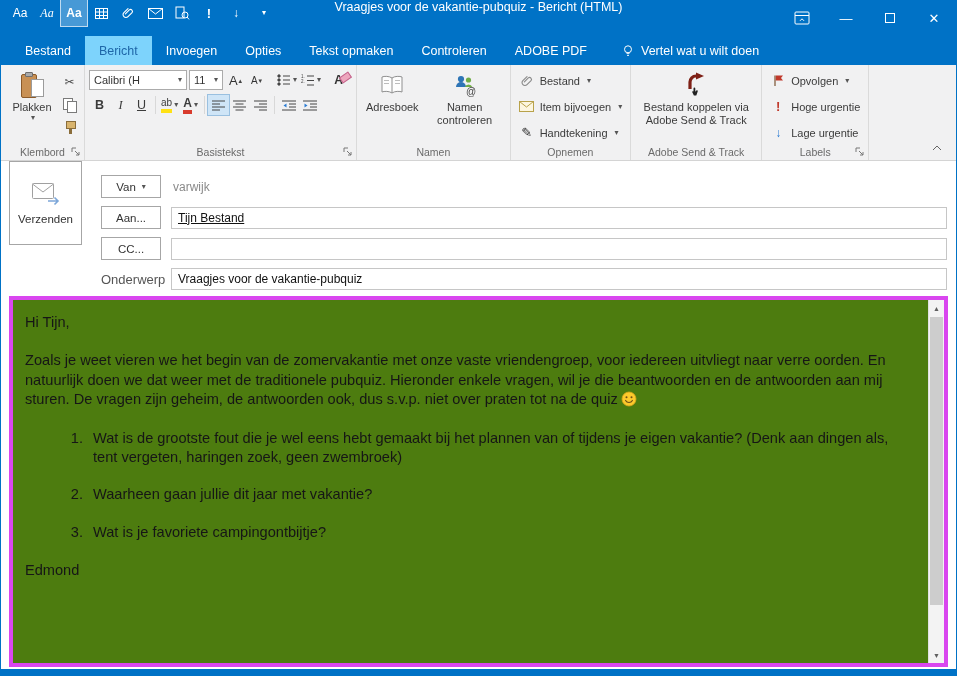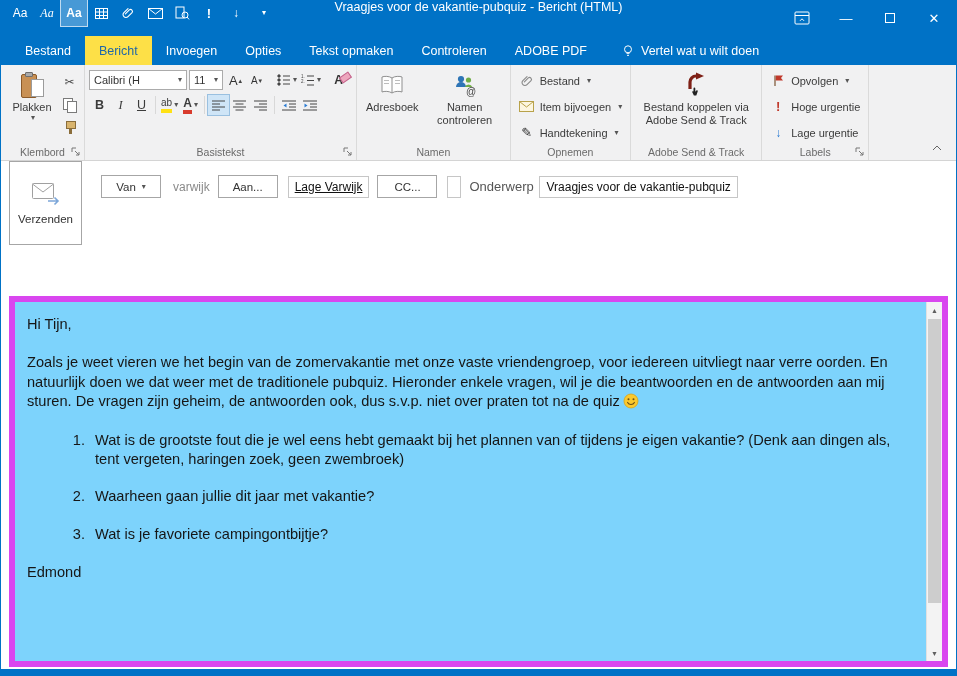--- a/index.html
+++ b/index.html
@@ -21,21 +21,21 @@
   .dd{font-size:8px;color:#555;margin-left:2px;line-height:1}
   .dd.w{color:#fff}
   .window-title{position:absolute;left:50%;transform:translateX(-50%);font-size:12.5px;white-space:nowrap}
   .win-controls{margin-left:auto;display:flex;height:36px}
   .win-btn{width:44px;display:flex;align-items:center;justify-content:center;font-size:13px;color:#fff}
   .maxbox{width:10px;height:10px;border:1px solid #fff;display:block}
 
   
   .tabrow{height:29px;background:#0072c6;display:flex;align-items:stretch;padding-left:10px;flex:none}
   .tab{display:flex;align-items:center;padding:0 14px;color:#fff;font-size:12.5px;white-space:nowrap}
-  .tab.active{background:#fde047;color:#1e66a8}
+  .tab.active{background:#7dd3fc;color:#1e66a8}
   .tab.tellme{margin-left:6px;gap:6px}
 
   
   .ribbon{height:96px;background:#f1f1f2;border-bottom:1px solid #d4d4d4;display:flex;flex:none;position:relative}
   .rgroup{position:relative;height:100%;padding:3px 4px 17px;border-right:1px solid #dadada}
   .rgroup-label{position:absolute;bottom:2px;left:0;right:0;text-align:center;font-size:10.5px;color:#6a6a6a;white-space:nowrap}
   .launcher{position:absolute;bottom:3px;right:3px;width:10px;height:10px;display:flex}
   .g-content{height:100%}
   .g-content.row{display:flex;align-items:flex-start}
   .g-content.col{display:flex;flex-direction:column;gap:5px;padding-top:2px}
@@ -88,32 +88,32 @@
   .ricon.hi{color:#c0392b;font-weight:bold;font-size:13px}
   .ricon.lo{color:#2b7cd3;font-weight:bold;font-size:12px}
   .ricon.pen{font-size:13px;color:#2f2f2f}
 
   .collapse-btn{position:absolute;right:10px;bottom:5px;width:18px;height:14px;display:flex;align-items:center;justify-content:center}
 
   
   .compose{height:132px;background:#fff;position:relative;flex:none}
   .send-btn{position:absolute;left:8px;top:0;width:73px;height:84px;background:#fff;border:1px solid #a6a6a6;
             display:flex;flex-direction:column;align-items:center;justify-content:center;gap:7px;font-size:11.5px;color:#333}
-  .fields{margin:14px 9px 0 100px;display:flex;flex-direction:row;gap:8px}
+  .fields{margin:14px 9px 0 100px;display:flex;flex-direction:column;gap:8px}
   .frow{display:flex;align-items:center}
   .fbtn{width:60px;height:23px;background:#fff;border:1px solid #a6a6a6;font-size:11.5px;color:#333;
         display:flex;align-items:center;justify-content:center;gap:4px;flex:none}
   .fspace{width:10px;flex:none}
   .ffield{flex:1;height:22px;border:1px solid #c6c6c6;display:flex;align-items:center;padding:0 6px;font-size:12px;color:#111;overflow:hidden}
   .resolved{text-decoration:underline;white-space:nowrap}
   .from-val{font-size:12px;color:#8a8a8a;padding-left:12px}
   .flabel{width:60px;font-size:13px;color:#555;flex:none}
 
   
-  .bodywrap{flex:1;margin:3px 8px 2px;border:6px solid #d946ef;display:flex;min-height:0;background:#7dd3fc}
+  .bodywrap{flex:1;margin:3px 8px 2px;border:4px solid #d946ef;display:flex;min-height:0;background:#4d7c0f}
   .msgbody{flex:1;padding:13px 12px;font-size:14.6px;color:#161616;line-height:1.33;overflow:hidden}
   .msgbody p{margin:0 0 19px}
   .msgbody ol{margin:0 0 19px;padding-left:62px}
   .msgbody li{margin-bottom:18px;padding-left:6px}
   .msgbody li:last-child{margin-bottom:0}
   .pre-gap{margin-top:15px !important}
   .smiley{vertical-align:-3px;margin-left:3px}
 
   .scrollbar{width:16px;border-left:1px solid #e1e1e1;background:#f3f3f3;display:flex;flex-direction:column;flex:none}
   .sb-btn{height:16px;display:flex;align-items:center;justify-content:center;font-size:7px;color:#5f5f5f;flex:none}
@@ -519,21 +519,21 @@
             <span class="dd">▾</span>
           </div>
         <span class="from-val">varwijk</span>
       </div>
       <div class="frow">
         <div class="fbtn">
             <span>Aan...</span>
           </div>
         <span class="fspace"></span>
         <div class="ffield">
-            <span class="resolved">Lage Varwijk</span>
+            <span class="resolved">Tijn Bestand</span>
           </div>
       </div>
       <div class="frow">
         <div class="fbtn">
             <span>CC...</span>
           </div>
         <span class="fspace"></span>
         <div class="ffield">
             <span></span>
           </div>

